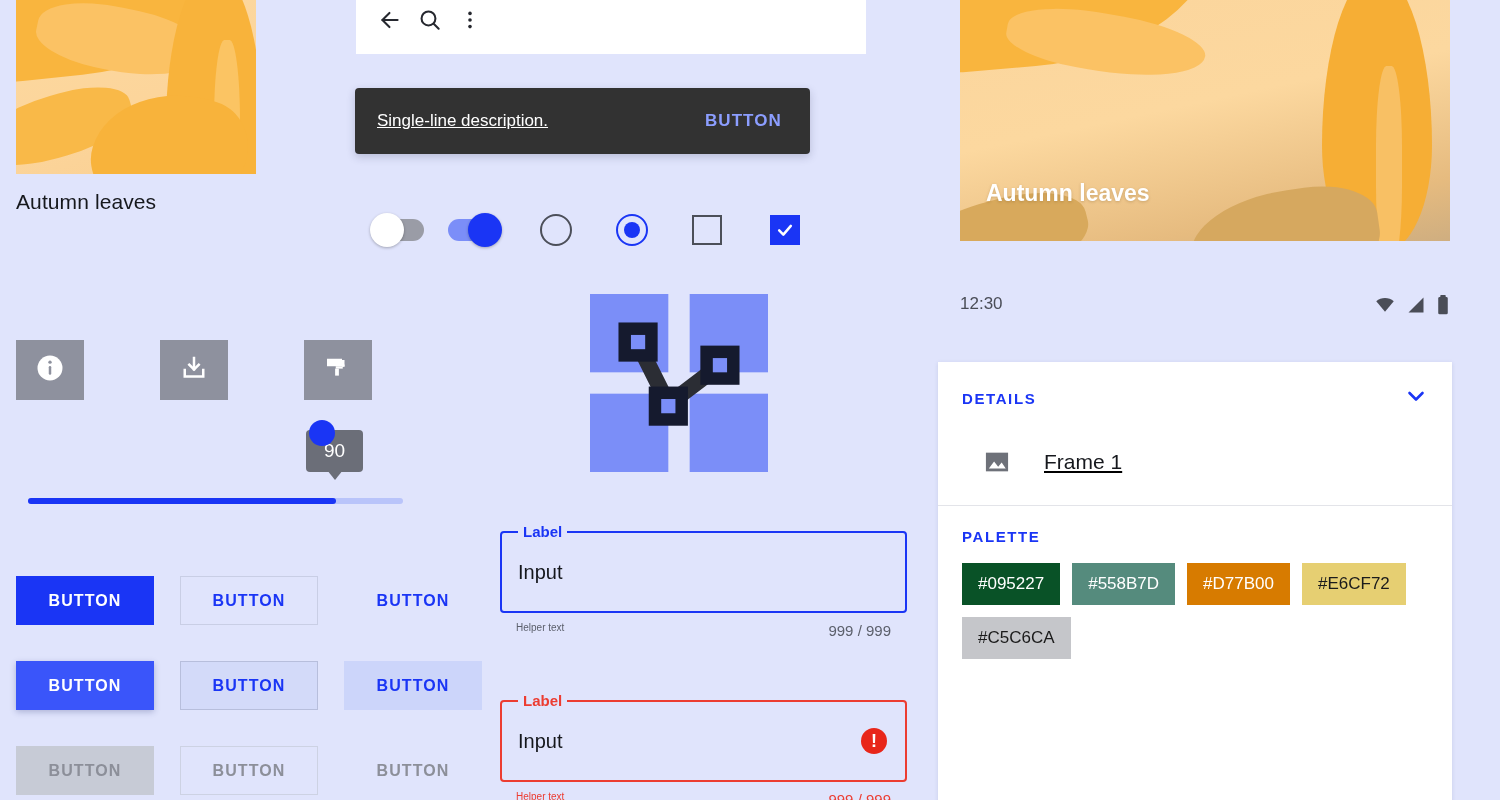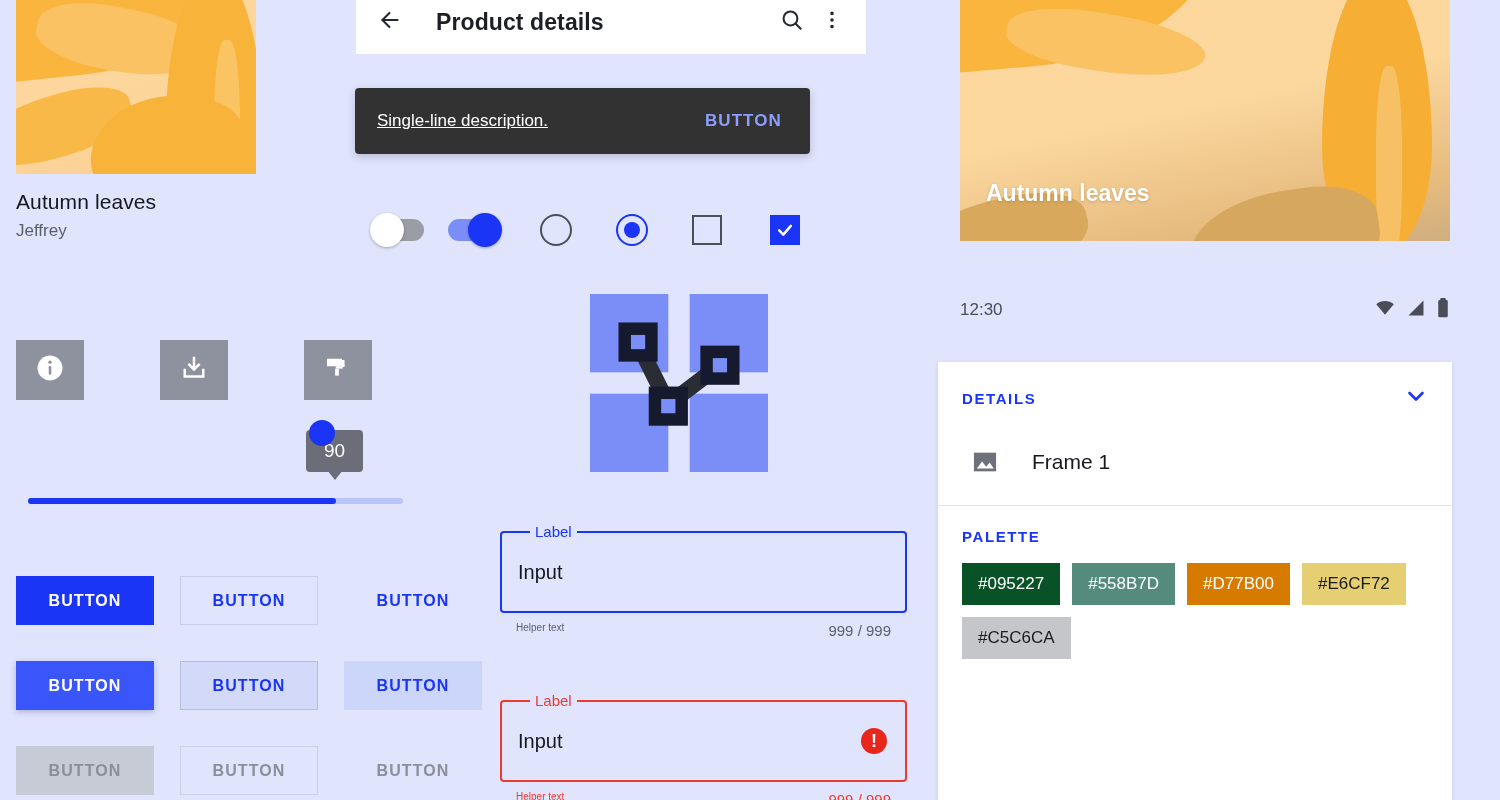--- a/index.html
+++ b/index.html
@@ -133,22 +133,22 @@
   
   .tf { position:absolute; left:500px; width:407px; }
   #tf-normal { top:531px; }
   #tf-error  { top:700px; }
   .tf-box {
     position:relative; height:82px; border:2px solid #1a35f5; border-radius:4px;
     display:flex; align-items:center; padding:0 16px;
   }
   .tf-error-box { border-color:#ec3c31; }
   .tf-legend {
-    position:absolute; top:-10px; left:28px; padding:0 5px;
-    background:#e0e4fc; font-size:15px; color:#1a35f5; line-height:18px;
+    position:absolute; top:-10px; left:16px; padding:0 5px;
+    background:#e0e4fc; font-size:15px; color:#1a35f5; line-height:18px;font-weight:bold;
   }
   .tf-legend.err { color:#ec3c31; }
   .tf-value { font-size:20px; color:#15171c; }
   .tf-below { display:flex; justify-content:space-between; margin-top:9px; padding:0 16px; }
   .tf-helper { font-size:10px; color:#5b5f6b; }
   .tf-counter { font-size:15px; color:#5b5f6b; }
   .tf-helper.err, .tf-counter.err { color:#ec3c31; }
   #tf-error-icon {
     position:absolute; right:18px; top:50%; margin-top:-13px;
     width:26px;height:26px;border-radius:50%;background:#e8261a;
@@ -184,37 +184,37 @@
   #hero .hleafD{
     position:absolute; left:230px; bottom:-46px; width:190px;height:96px;
     background:#d6a85f; border-radius:60% 40% 50% 50%; transform:rotate(-8deg);
   }
   #hero-title {
     position:absolute; left:26px; bottom:34px; color:#fff; font-size:23px; font-weight:700;
     text-shadow:0 1px 3px rgba(90,60,10,.25);
   }
   #statusbar {
     position:absolute; left:960px; top:294px; width:490px; height:32px;
-    display:flex; align-items:center;
+    display:flex; align-items:flex-start;
   }
   #status-time { font-size:17px; color:#4a4d57; }
   #status-icons { margin-left:auto; display:flex; align-items:center; gap:10px; }
 
   #details-card {
     position:absolute; left:938px; top:362px; width:514px; height:440px;
     background:#fff; box-shadow:0 1px 4px rgba(60,70,120,.14);
   }
   #details-header {
     display:flex; align-items:center; padding:22px 24px 10px 24px;
   }
   #details-header-label {
     font-size:15px; color:#1a35f5; font-weight:700; letter-spacing:1.6px;
   }
   #details-chevron { margin-left:auto; }
-  .detail-row { display:flex; align-items:center; padding:0 28px; height:79px; }
+  .detail-row { display:flex; align-items:center; padding:0 40px; height:79px;text-decoration:underline; }
   .detail-icon { width:38px; display:flex; align-items:center; justify-content:center; }
   .detail-text { margin-left:28px; font-size:21px; color:#16181d; }
   #details-divider { height:1px; background:#e3e4e9; margin:4px 0 0 0; }
   #palette-header-label {
     font-size:15px; color:#1a35f5; font-weight:700; letter-spacing:1.6px;
     padding:22px 24px 0 24px;
   }
   #swatches { display:flex; flex-wrap:wrap; gap:12px; padding:18px 24px 0 24px; width:100%; }
   .swatch {
     height:42px; display:flex; align-items:center; justify-content:center;
@@ -229,21 +229,20 @@
   <div id="product-card">
     <div id="product-thumb">
       <div class="leafA"></div>
       <div class="leafA2"></div>
       <div class="leafB"></div>
       <div class="leafB2"></div>
       <div class="leafC"></div>
       <div class="leafD"></div>
     </div>
     <div id="product-title">Autumn leaves</div>
-    <div id="product-subtitle">Jeffrey</div>
   </div>
 
   <div class="icon-btn-row">
     <div class="icon-btn b1">
       <span>
         <svg width="30" height="30" viewBox="0 0 24 24">
             <circle cx="12" cy="12" r="10" fill="#fff"></circle>
             <rect x="11" y="10.3" width="2" height="7" rx="1" fill="#8e919e"></rect>
             <circle cx="12" cy="7.3" r="1.35" fill="#8e919e"></circle>
           </svg>
@@ -299,21 +298,20 @@
 
   <div id="appbar">
     <div class="appbar-icon">
       <span>
         <svg width="26" height="26" viewBox="0 0 24 24" fill="none" stroke="#26282f" stroke-width="1.9" stroke-linecap="round" stroke-linejoin="round">
             <path d="M19 12H5"></path>
             <path d="M11.5 5.5 5 12l6.5 6.5"></path>
           </svg>
       </span>
     </div>
-    <div id="appbar-title">Product details</div>
     <div class="appbar-icon">
       <span>
         <svg width="26" height="26" viewBox="0 0 24 24" fill="none" stroke="#26282f" stroke-width="1.9" stroke-linecap="round">
             <circle cx="10.6" cy="10.6" r="6.4"></circle>
             <path d="M15.4 15.4 20 20"></path>
           </svg>
       </span>
     </div>
     <div class="appbar-icon">
       <span>

